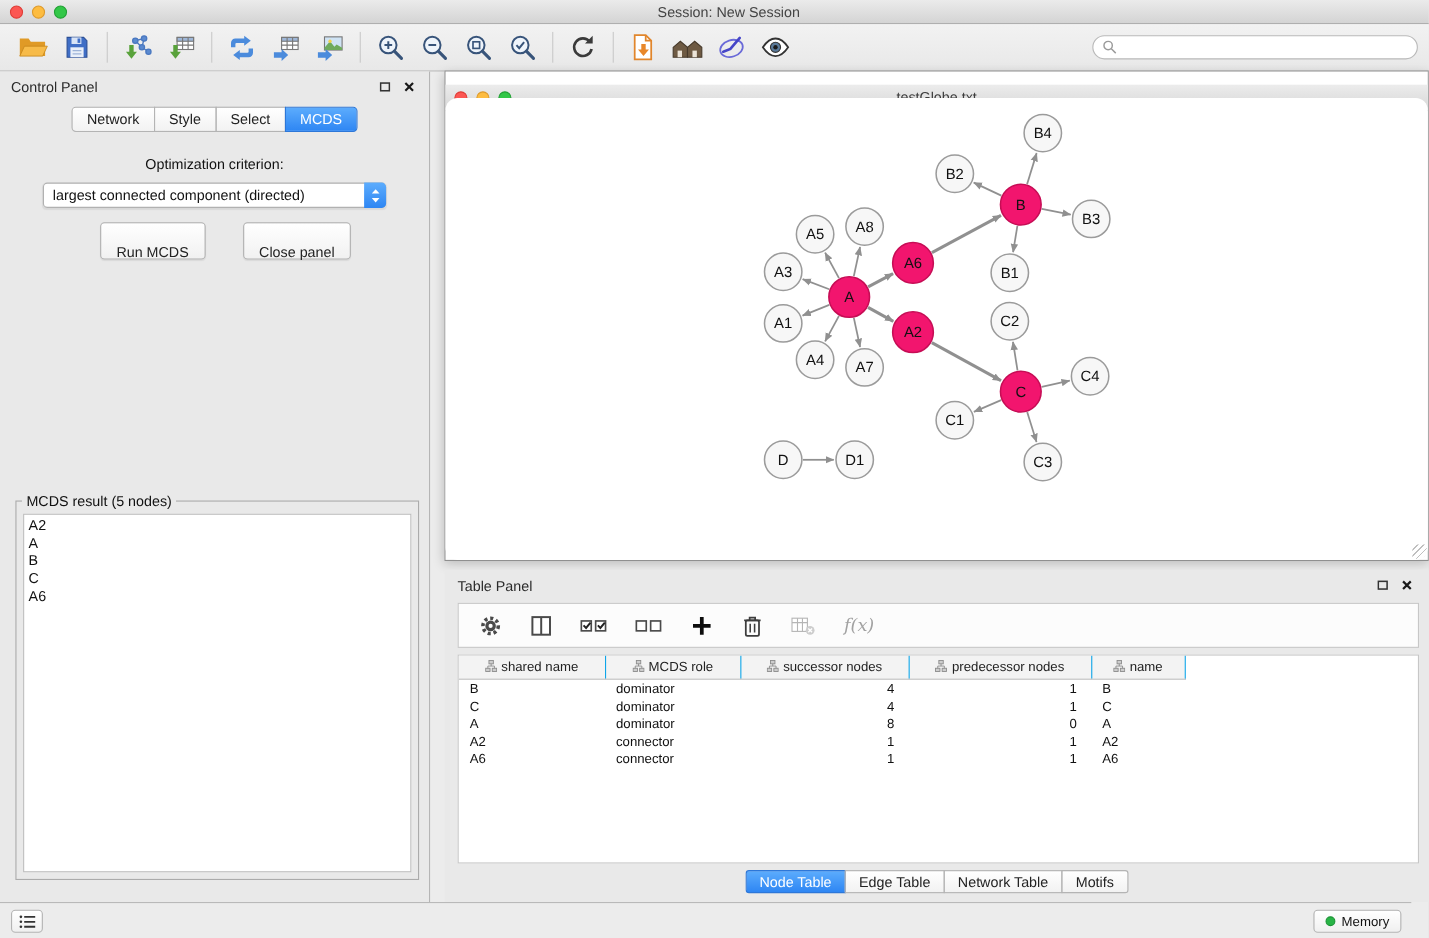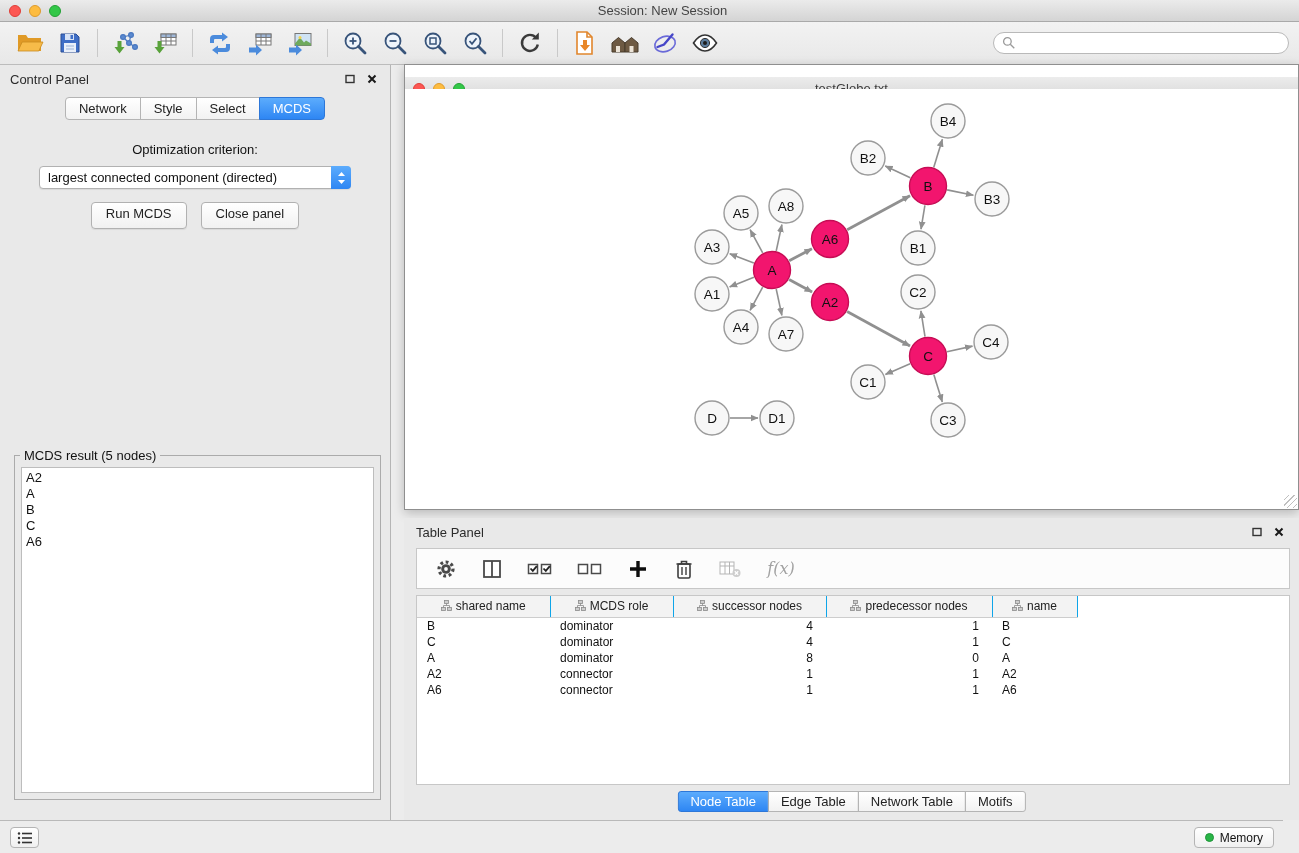--- a/index.html
+++ b/index.html
@@ -40,37 +40,37 @@
   .seg-tab:last-child { border-radius:0 4px 4px 0; }
   .seg-tab.active { background:linear-gradient(#5cacfd,#2e86f3); border-color:#2d77d8; color:#fff; }
   .opt-label { text-align:center; margin-top:22px; font-size:13px; color:#111; }
   .popup { position:relative; width:312px; height:23px; margin:9px auto 0; background:#fff;
     border:1px solid #b1b1b1; border-radius:4px; font-size:13px; line-height:21px; padding-left:8px;
     color:#111; box-shadow:0 1px 1px rgba(0,0,0,0.07); }
   .popup .cap { position:absolute; right:-1px; top:-1px; bottom:-1px; width:20px;
     background:linear-gradient(#5cacfd,#2e86f3); border-radius:0 4px 4px 0;
     display:flex; align-items:center; justify-content:center; }
   .btn-row { display:flex; justify-content:center; gap:14px; margin-top:13px; }
-  .btn { font-size:13px; height:27px; line-height:21px; padding:0 14px;
+  .btn { font-size:13px; height:27px; line-height:21px; padding:16px 14px;
     background:linear-gradient(#ffffff,#f1f1f1); border:1px solid #b1b1b1; border-radius:4px;
-    color:#222; box-shadow:0 1px 1px rgba(0,0,0,0.07); }
+    color:#222; box-shadow:0 1px 1px rgba(0,0,0,0.07);margin-left:20px; }
   .groupbox { position:absolute; left:14px; right:9px; top:390px; bottom:20px; border:1px solid #ababab; }
   .groupbox .legend { position:absolute; top:-8px; left:5px; background:#e9e9e9; padding:0 4px;
     font-size:13px; color:#111; }
   .result-list { position:absolute; left:6px; right:6px; top:11px; bottom:6px; background:#fff;
     border:1px solid #bdbdbd; overflow:auto; padding-top:2px; }
   .result-item { font-size:13px; line-height:16px; padding-left:4px; color:#111; }
 
   
   .network-window { position:absolute; left:404px; top:64px; width:895px; height:446px;
     background:#fff; border:1px solid #8f8f8f; box-shadow:0 3px 10px rgba(0,0,0,0.22); }
   .nw-titlebar { height:24px; background:linear-gradient(#ececec,#d7d7d7); border-bottom:1px solid #b0b0b0; position:relative;margin-top:12px; }
   .nw-lights { position:absolute; left:8px; top:6px; display:flex; gap:8px; }
   .nw-title { text-align:center; line-height:23px; font-size:13px; color:#3c3c3c; }
-  .nw-canvas { position:absolute; left:0; right:0; top:24px; bottom:0; background:#fff; overflow:hidden; }
+  .nw-canvas { position:absolute; left:0; right:0; top:24px; bottom:0; background:#fff; overflow:hidden;border-radius:11px; }
   .nw-canvas svg text { font-family:"Liberation Sans", sans-serif; }
   .resize-corner { position:absolute; right:1px; bottom:1px; width:13px; height:13px;
     background:repeating-linear-gradient(135deg, transparent 0 3px, #bfbfbf 3px 4px); }
 
   
   .table-panel { position:absolute; left:404px; top:518px; right:0; bottom:33px; background:#e9e9e9; }
   .tp-toolbar { position:absolute; left:12px; right:9px; top:30px; height:41px;
     background:#fcfcfc; border:1px solid #c7c7c7; display:flex; align-items:center; gap:16px; padding:0 14px; }
   .tp-icon-btn { width:30px; height:30px; display:flex; align-items:center; justify-content:center; }
   .fx { font-family:"DejaVu Serif", serif; font-style:italic; font-size:16px; color:#a2a2a2; }

